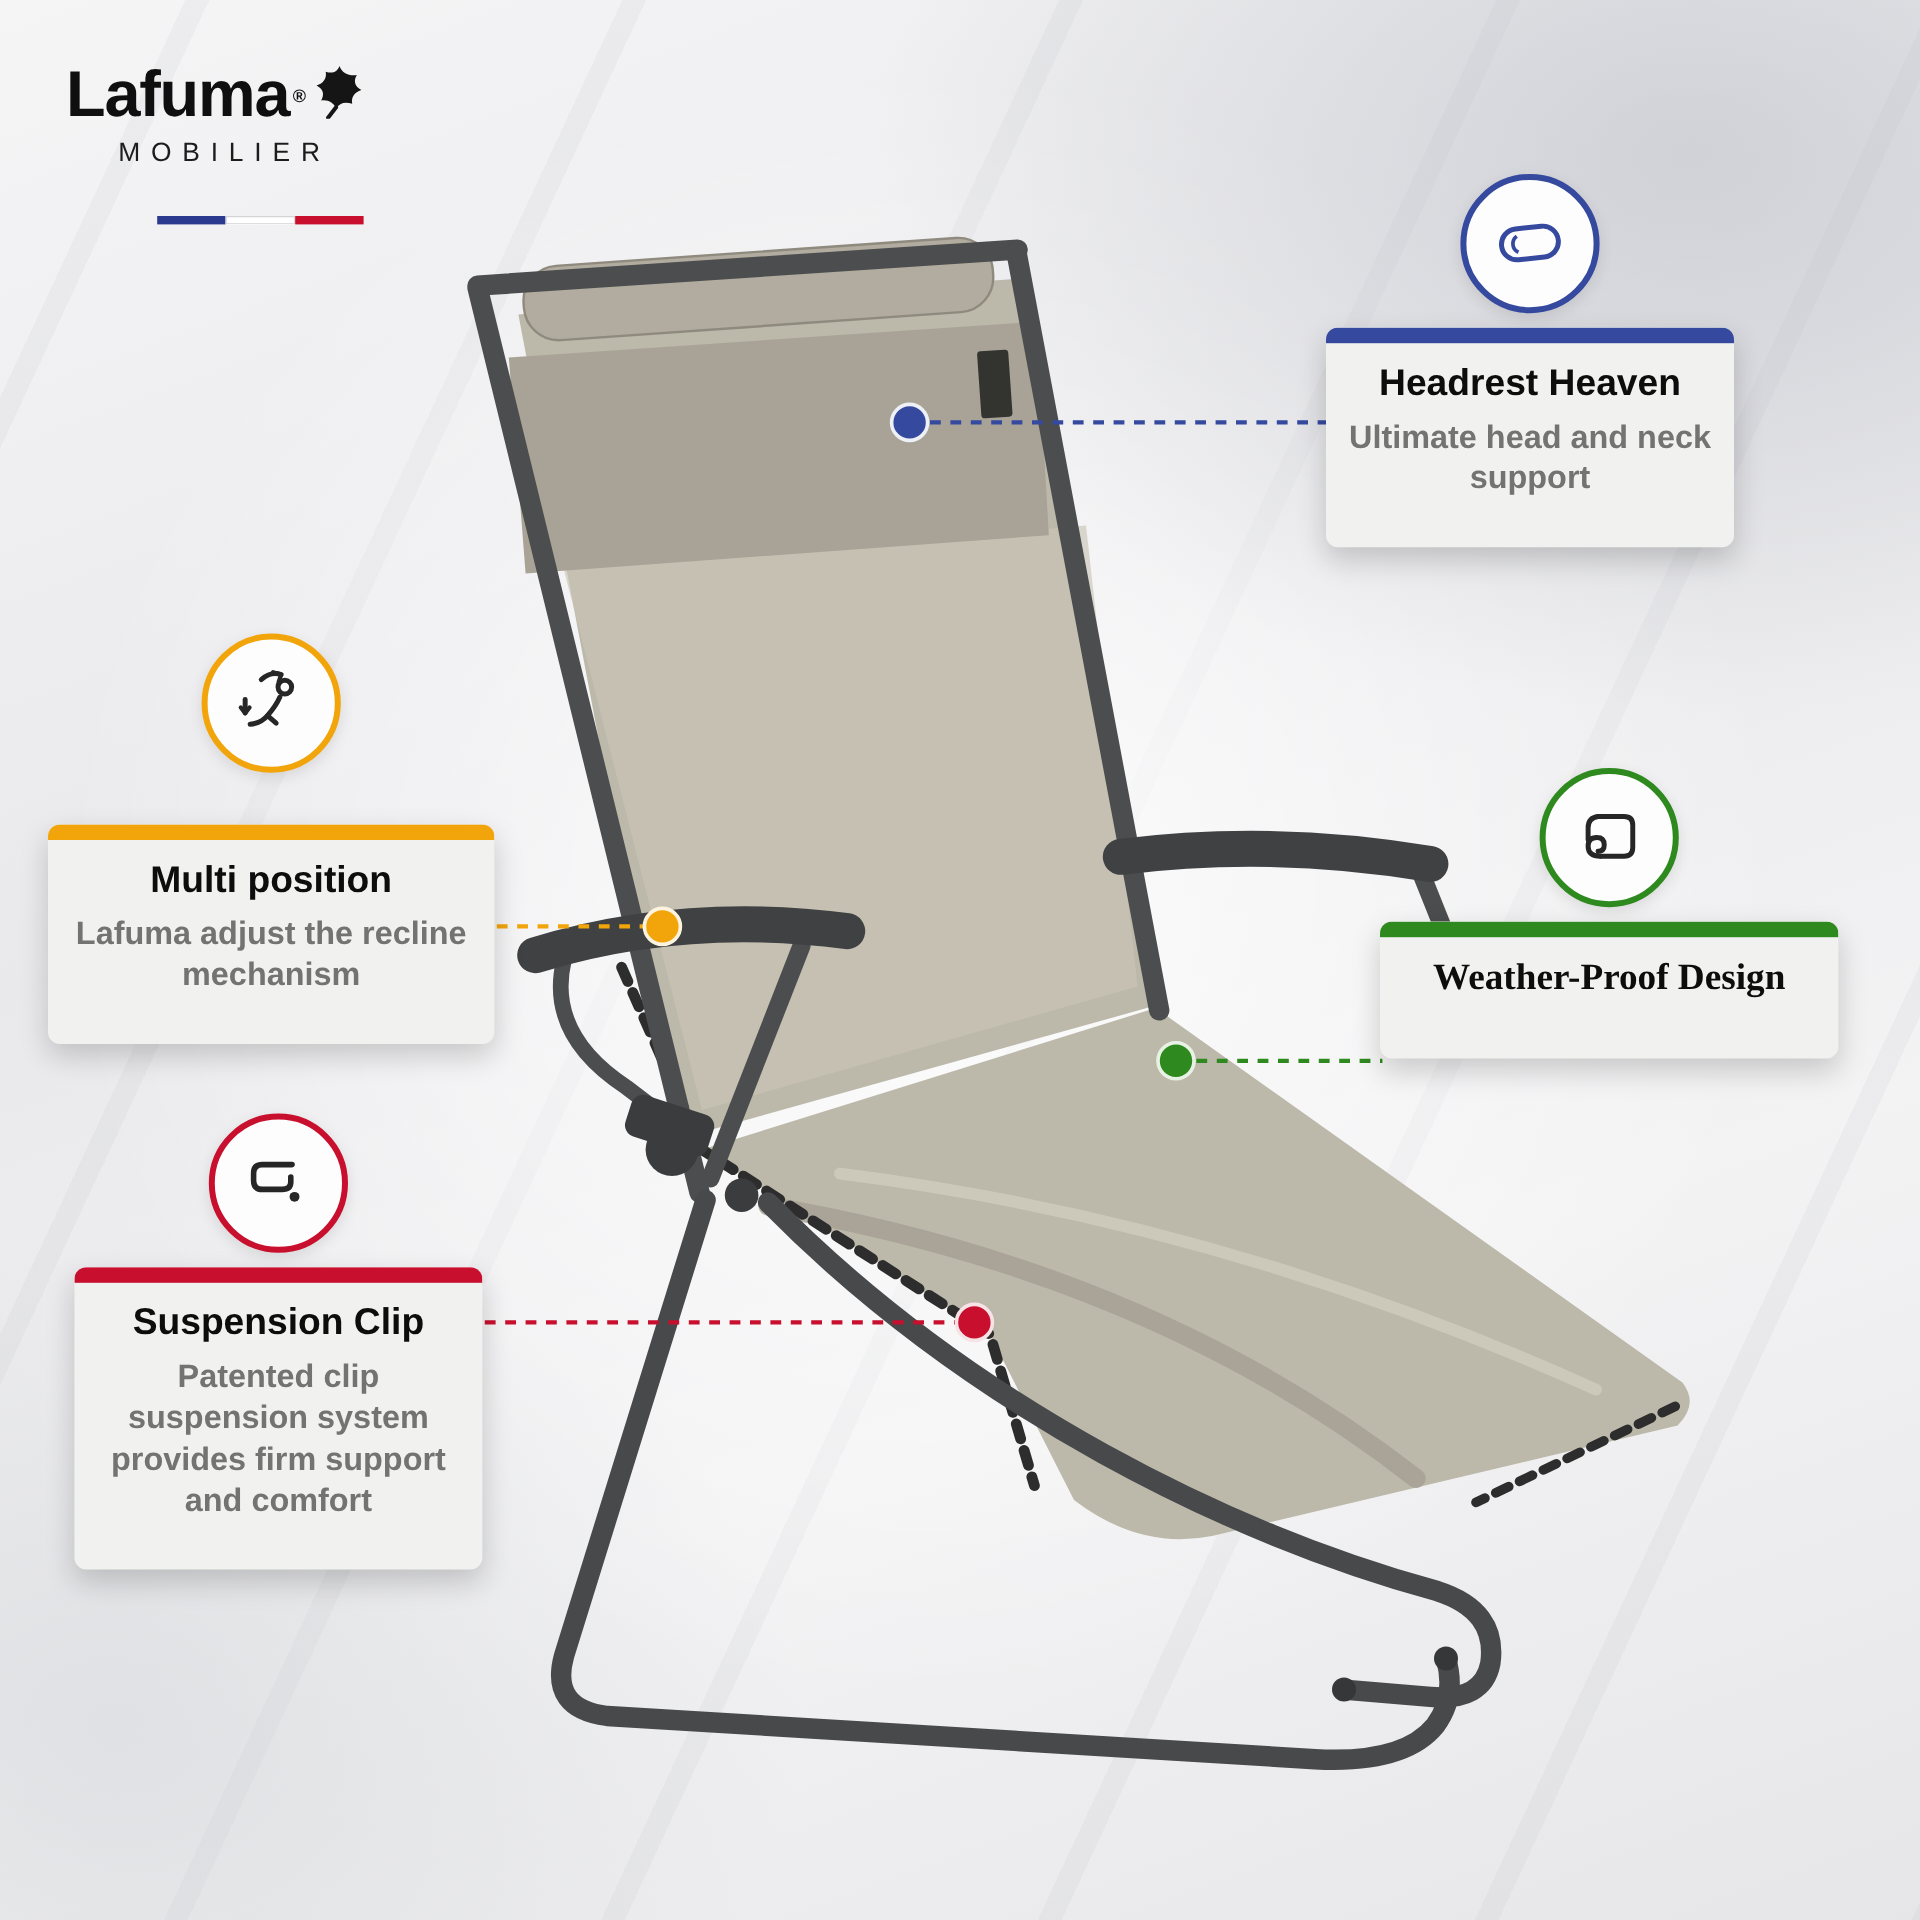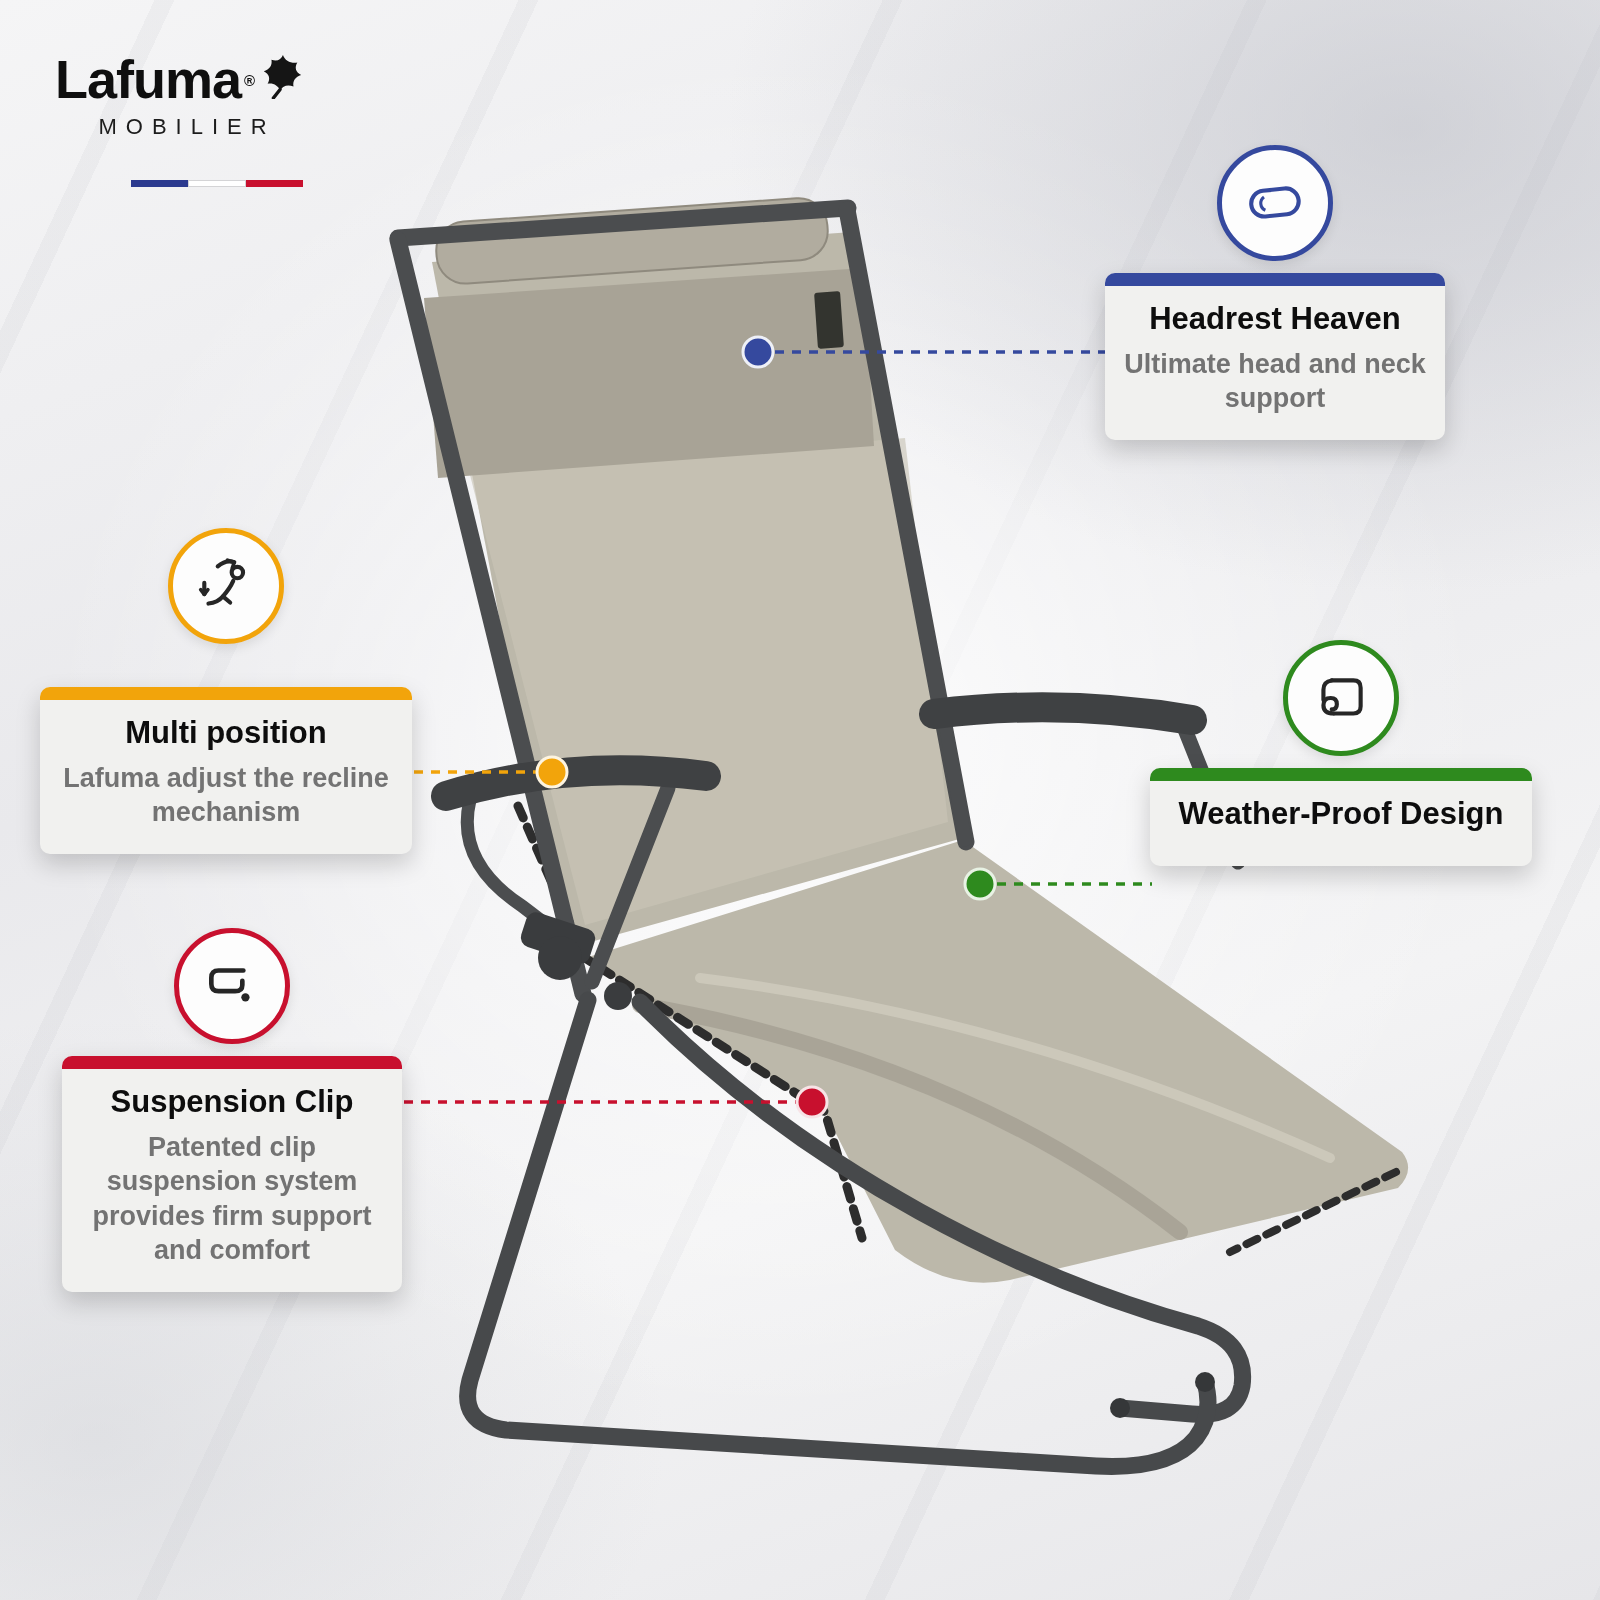--- a/index.html
+++ b/index.html
@@ -26,30 +26,30 @@
   .f-white{background:#ffffff;box-shadow:inset 0 0 0 1px #d4d4d6;}
   .f-red{background:#c8102e;}
   
   .scene{position:absolute;inset:0;z-index:1;}
   
   .callout{position:absolute;display:flex;flex-direction:column;align-items:center;gap:12px;z-index:3;}
   .circle{width:106px;height:106px;border-radius:50%;background:#fdfdfd;border:5px solid #000;
           display:flex;align-items:center;justify-content:center;box-shadow:0 4px 12px rgba(0,0,0,.10);}
   .card{width:100%;background:#f1f1ef;border-radius:10px;overflow:hidden;box-shadow:0 10px 24px rgba(0,0,0,.18);}
   .bar{height:13px;width:100%;}
-  .card-body{padding:16px 18px 24px;text-align:center;}
+  .card-body{padding:16px 18px 40px;text-align:center;}
   .card-body h3{margin:0 0 10px;font-size:31px;font-weight:800;color:#0d0d0d;line-height:1.12;}
   .card-body p{margin:0;font-size:27px;font-weight:600;color:#737373;line-height:1.28;}
   .b-blue{border-color:#35499e;} .bg-blue{background:#35499e;}
   .b-orange{border-color:#f2a40b;} .bg-orange{background:#f2a40b;}
   .b-green{border-color:#2e8a1e;} .bg-green{background:#2e8a1e;}
   .b-red{border-color:#c8102e;} .bg-red{background:#c8102e;}
   .c-headrest{left:1105px;top:145px;width:340px;}
   .c-multi{left:40px;top:528px;width:372px;gap:43px;}
-  .c-weather{left:1150px;top:640px;width:382px;}
+  .c-weather{left:1150px;top:640px;width:382px;font-family:Liberation Serif, serif;}
   .c-clip{left:62px;top:928px;width:340px;}
 </style>
 </head>
 <body>
 
 <div id="canvas">
 
   <svg class="scene" viewBox="0 0 1600 1600">
     <g stroke-linecap="round" stroke-linejoin="round">
 

